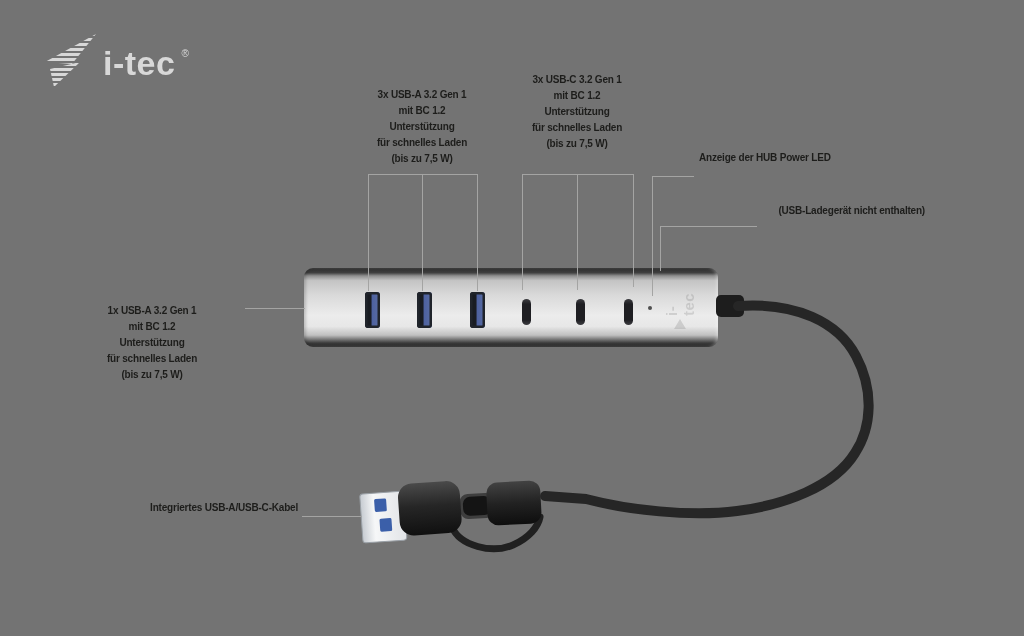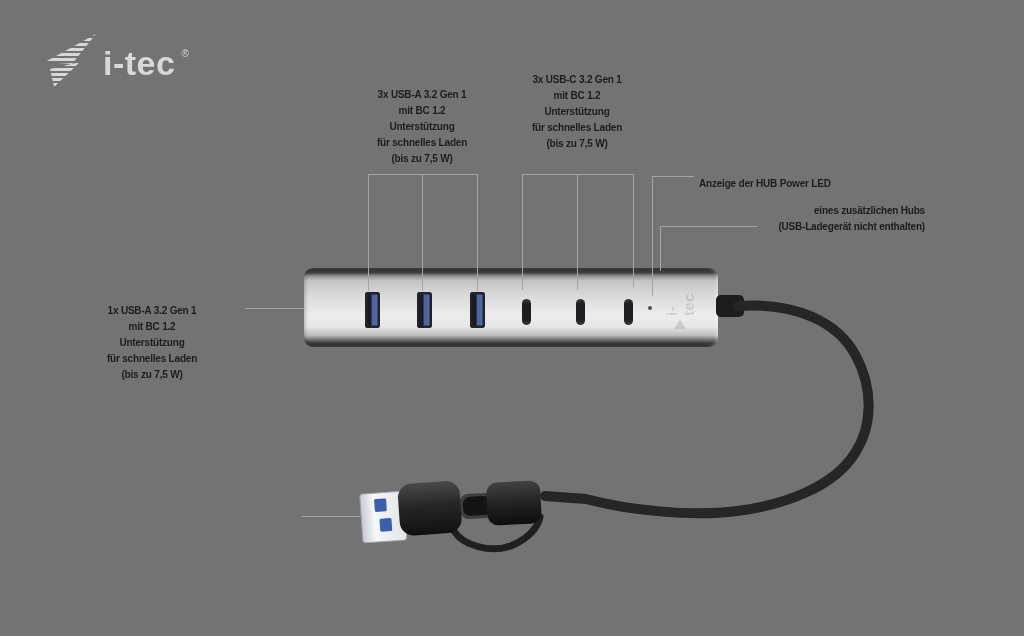--- a/index.html
+++ b/index.html
@@ -164,34 +164,34 @@
     </div>
 
     <div class="note center" style="left:502px;top:72px;width:150px;">
       <div class="ln">3x USB-C 3.2 Gen 1</div>
       <div class="ln">mit BC 1.2</div>
       <div class="ln">Unterstützung</div>
       <div class="ln">für schnelles Laden</div>
       <div class="ln">(bis zu 7,5 W)</div>
     </div>
 
-    <div class="note left" style="left:699px;top:176px;text-align:center;">
+    <div class="note left" style="left:699px;top:150px;text-align:center;">
       <div class="ln">Anzeige der HUB Power LED</div>
     </div>
 
     <div class="note right" style="left:715px;top:203px;width:210px;">
-      <div class="ln">eines zusätzlichen Hubs</div>
       <div class="ln">(USB-Ladegerät nicht enthalten)</div>
     </div>
 
     <div class="note center" style="left:77px;top:280px;width:150px;margin-top:23px;">
       <div class="ln">1x USB-A 3.2 Gen 1</div>
       <div class="ln">mit BC 1.2</div>
       <div class="ln">Unterstützung</div>
       <div class="ln">für schnelles Laden</div>
       <div class="ln">(bis zu 7,5 W)</div>
     </div>
 
     <div class="note right" style="left:58px;top:500px;width:240px;line-height:15.5px;">
+      <div class="ln">Integriertes USB-A/USB-C-Kabel</div>
     </div>
 
   </div>
 </div>
 
 </body></html>

